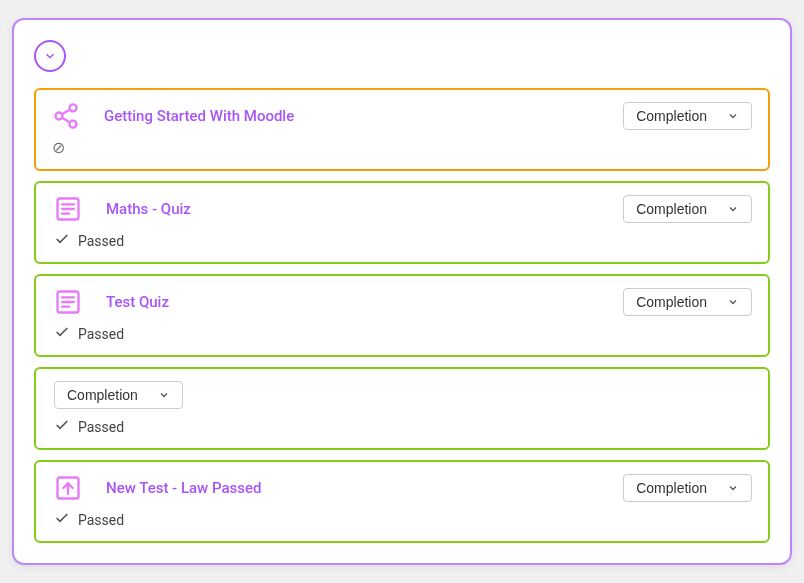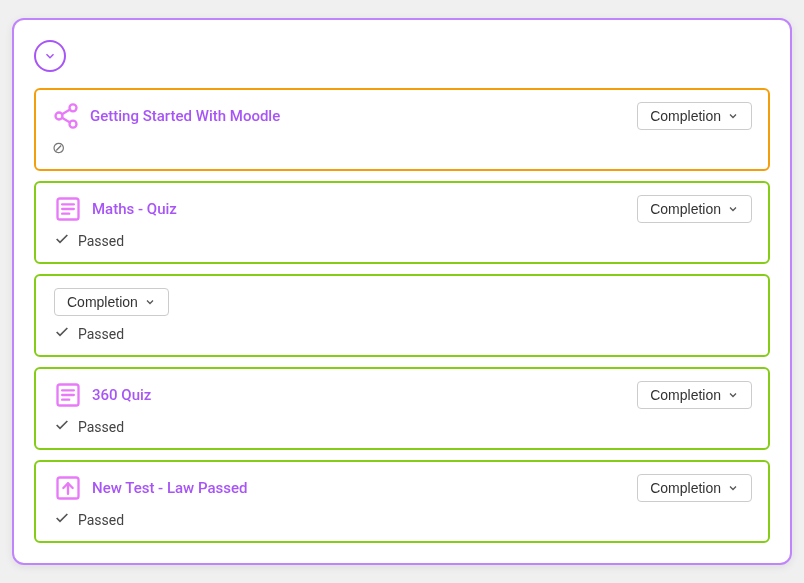--- a/index.html
+++ b/index.html
@@ -69,41 +69,41 @@
       padding-left: 18px;
     }
     .activity-row {
       display: flex;
       align-items: center;
       justify-content: space-between;
     }
     .activity-left {
       display: flex;
       align-items: center;
-      gap: 10px;
+      gap: 24px;
     }
     .activity-icon {
       width: 28px;
       height: 28px;
       flex-shrink: 0;
     }
     .activity-icon svg {
       width: 28px;
       height: 28px;
     }
     .activity-name {
       color: #a855f7;
       font-size: 15px;
       font-weight: 500;
       text-decoration: none;
     }
     .completion-btn {
       display: flex;
       align-items: center;
-      gap: 6px;
+      gap: 20px;
       border: 1px solid #ccc;
       border-radius: 4px;
       background: #fff;
       padding: 5px 12px;
       font-size: 14px;
       color: #333;
       cursor: pointer;
       white-space: nowrap;
     }
     .completion-btn svg {
@@ -207,50 +207,50 @@
         <span class="check-icon">
           <svg viewBox="0 0 24 24">
               <polyline points="20 6 9 17 4 12"></polyline>
             </svg>
         </span>
         <span>Passed</span>
       </div>
   </div>
       <div class="activity-item passed">
     <div class="activity-row">
-      <button class="completion-btn">
-        <span>Completion</span>
-        <svg viewBox="0 0 24 24">
-              <polyline points="6 9 12 15 18 9"></polyline>
-            </svg>
-      </button>
-    </div>
-
-      <div class="status-row">
-        <span class="check-icon">
-          <svg viewBox="0 0 24 24">
-              <polyline points="20 6 9 17 4 12"></polyline>
-            </svg>
-        </span>
-        <span>Passed</span>
-      </div>
-  </div>
-      <div class="activity-item passed">
-    <div class="activity-row">
       <div class="activity-left">
         <span class="activity-icon">
           <svg viewBox="0 0 24 24" fill="none" stroke="#e879f9" stroke-width="2" stroke-linecap="round" stroke-linejoin="round">
     <rect x="3" y="3" width="18" height="18" rx="2"></rect>
     <line x1="7" y1="8" x2="17" y2="8"></line>
     <line x1="7" y1="12" x2="17" y2="12"></line>
     <line x1="7" y1="16" x2="13" y2="16"></line>
   </svg>
         </span>
-        <a href="#" class="activity-name">360 Quiz</a>
-      </div>
+        <a href="#" class="activity-name">Test Quiz</a>
+      </div>
+      <button class="completion-btn">
+        <span>Completion</span>
+        <svg viewBox="0 0 24 24">
+              <polyline points="6 9 12 15 18 9"></polyline>
+            </svg>
+      </button>
+    </div>
+
+      <div class="status-row">
+        <span class="check-icon">
+          <svg viewBox="0 0 24 24">
+              <polyline points="20 6 9 17 4 12"></polyline>
+            </svg>
+        </span>
+        <span>Passed</span>
+      </div>
+  </div>
+      <div class="activity-item passed">
+    <div class="activity-row">
       <button class="completion-btn">
         <span>Completion</span>
         <svg viewBox="0 0 24 24">
               <polyline points="6 9 12 15 18 9"></polyline>
             </svg>
       </button>
     </div>
 
       <div class="status-row">
         <span class="check-icon">

